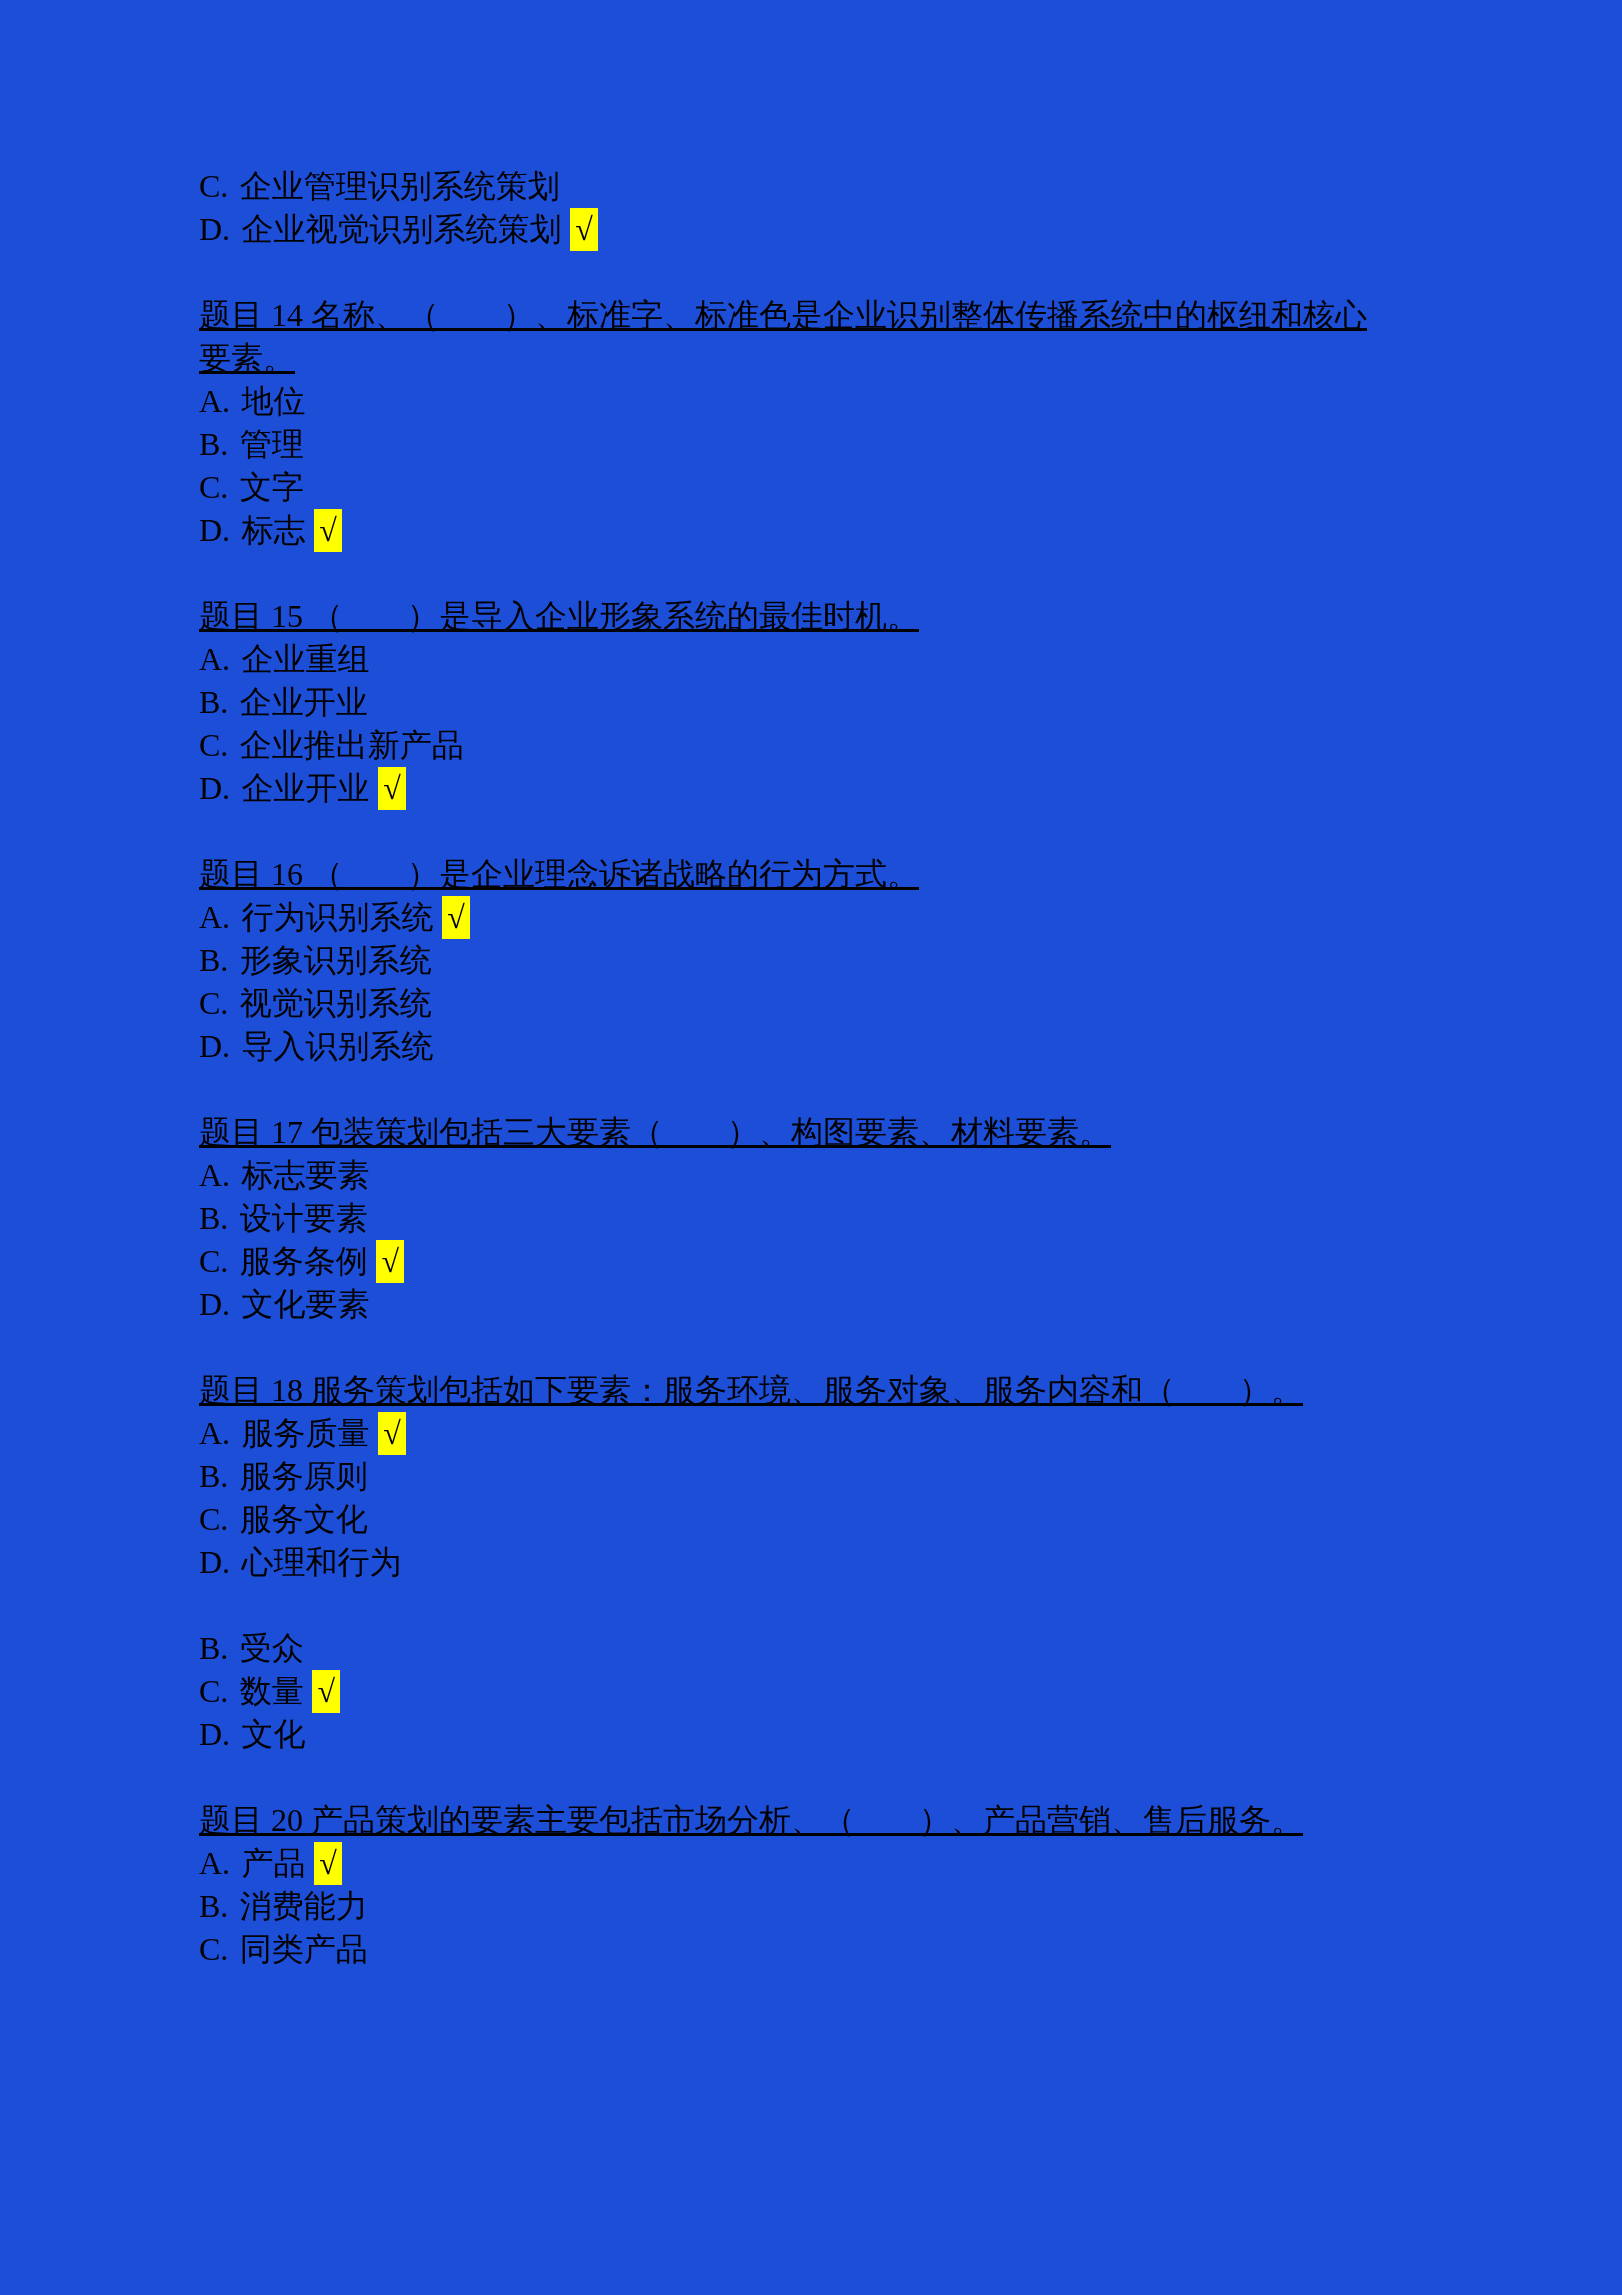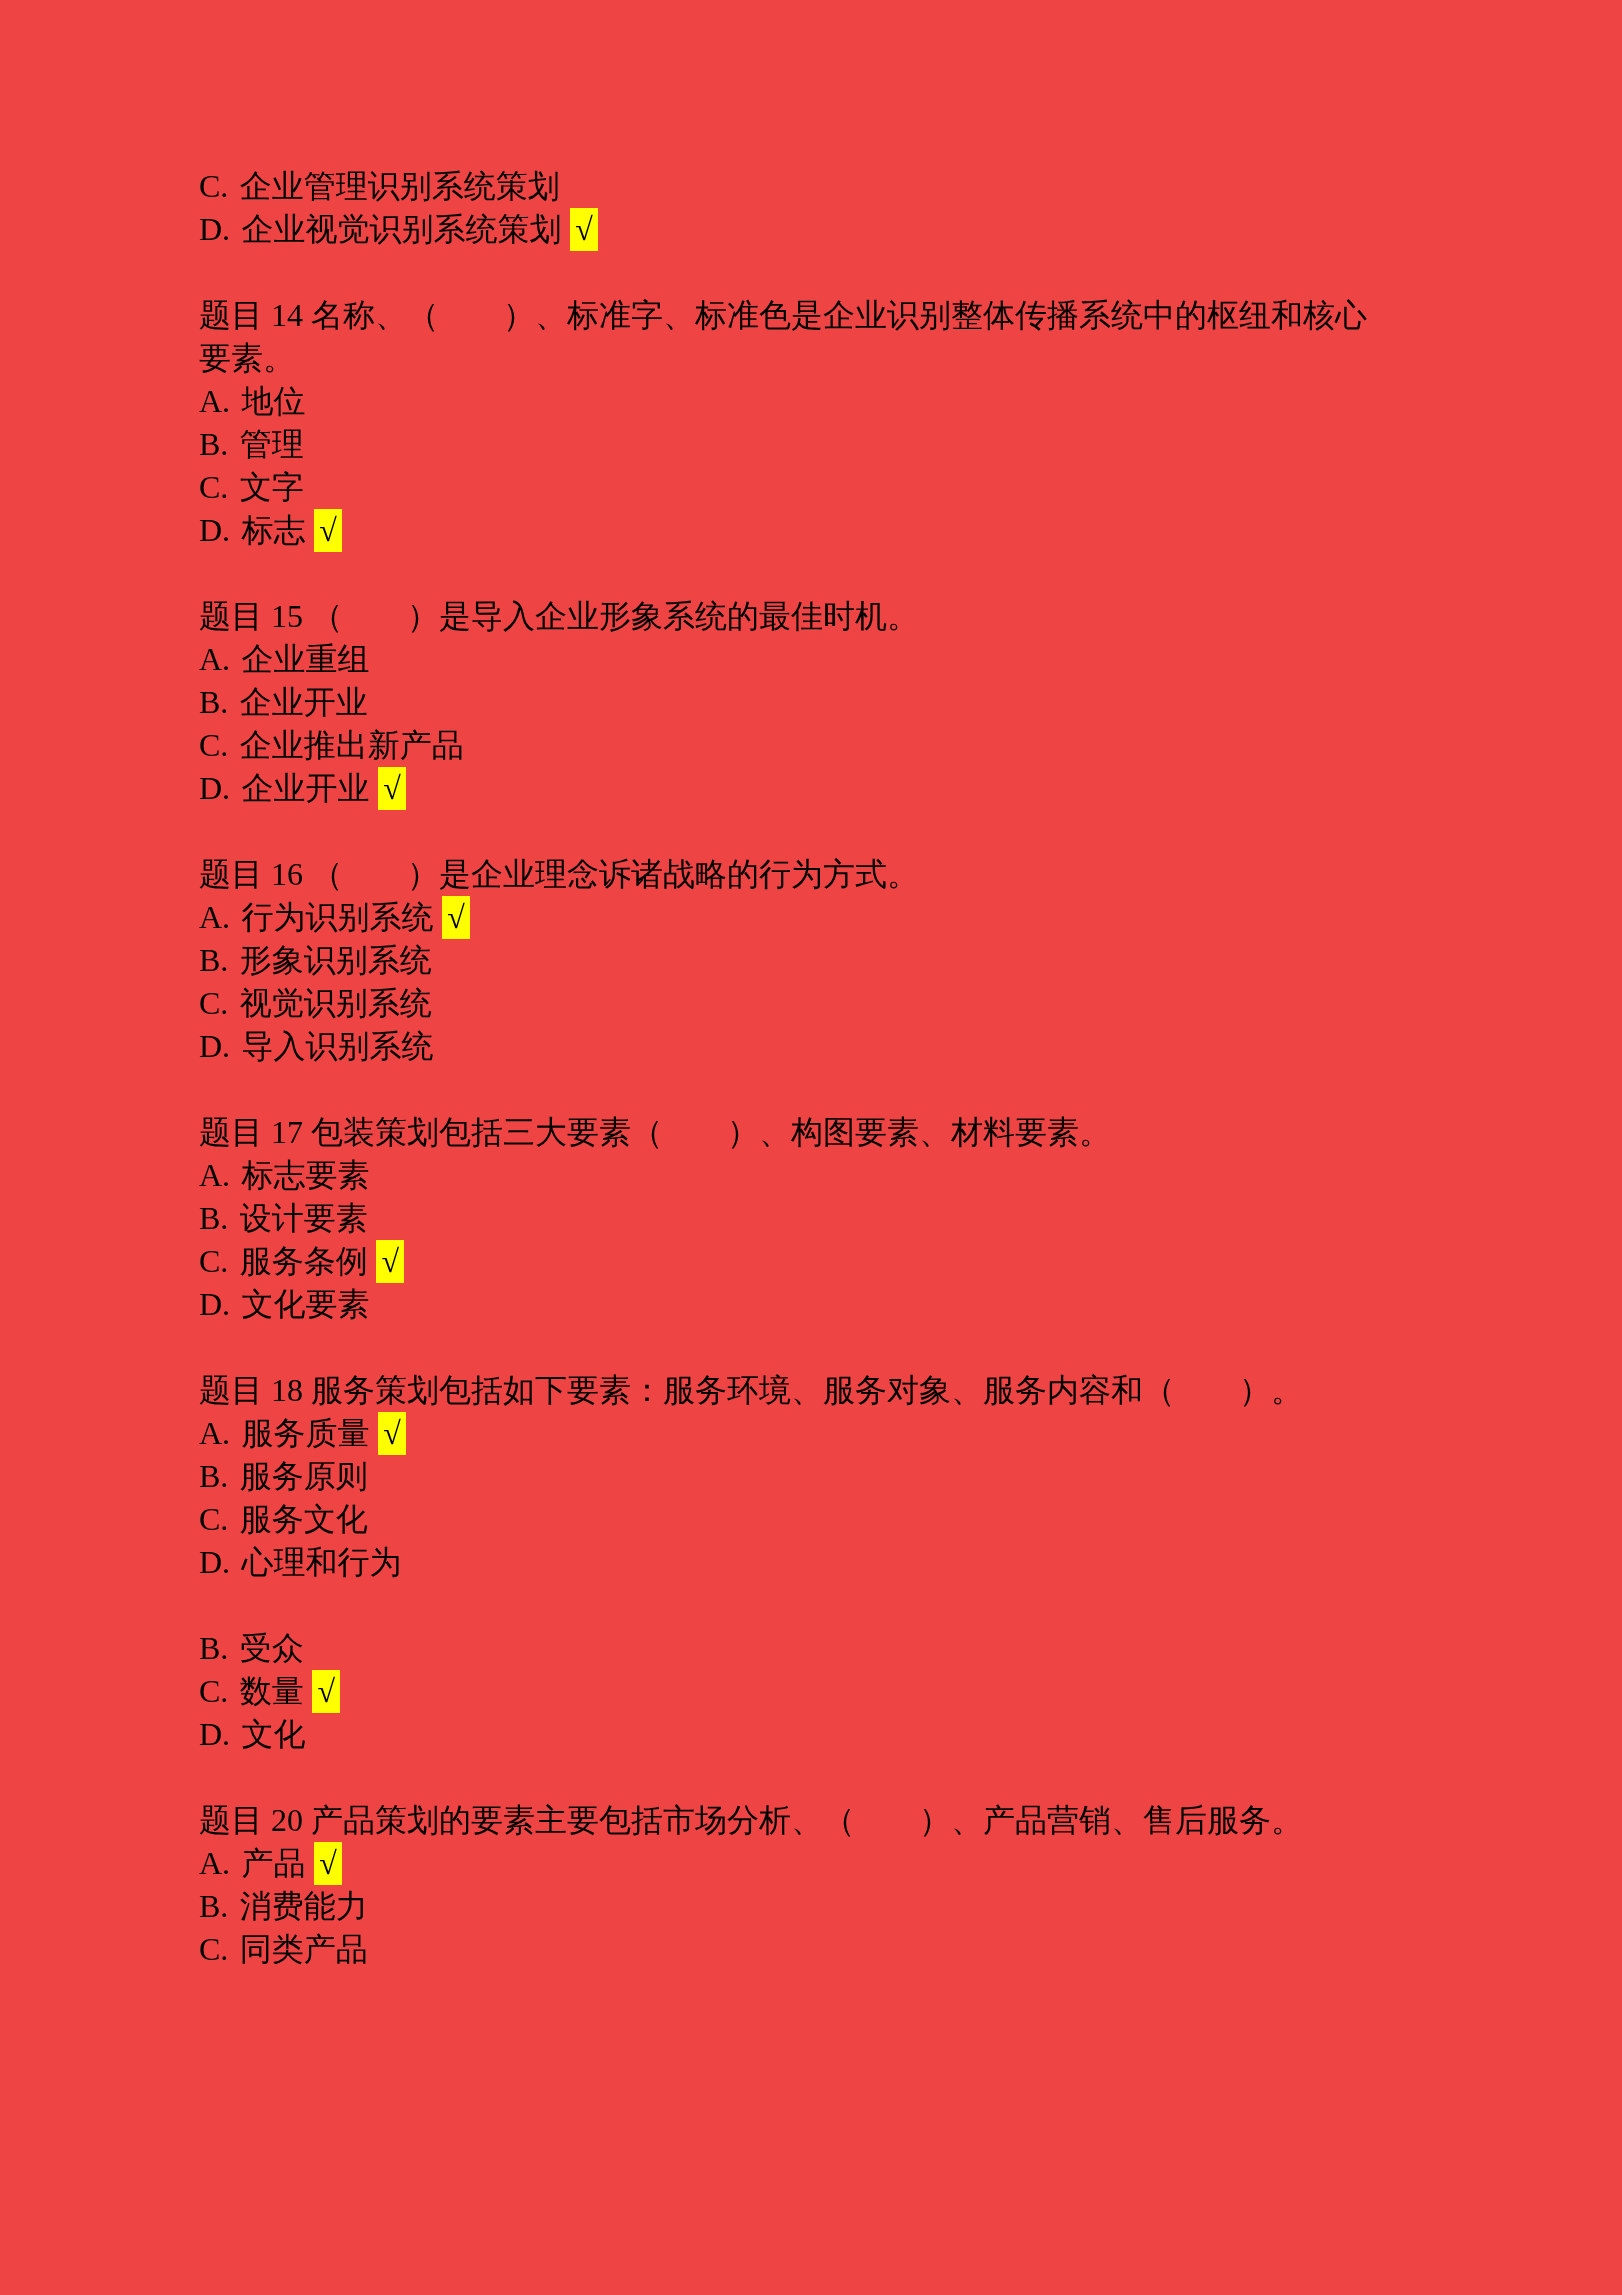--- a/index.html
+++ b/index.html
@@ -4,41 +4,42 @@
 <style>
   html, body {
     margin: 0;
     padding: 0;
     background: #ffffff;
   }
   .page {
     position: relative;
     width: 1623px;
     height: 2295px;
-    background: #ef4444;
+    background: #1d4ed8;
     overflow: hidden;
     font-family: "Liberation Serif", "DejaVu Serif", serif;
     color: #000000;
   }
   .content {
     position: absolute;
     left: 199px;
     top: 165px;
     width: 1248px;
     font-size: 32px;
     line-height: 43px;
   }
   .question {
     margin-bottom: 43px;
   }
   .line {
     white-space: nowrap;
   }
   .title-line {
     white-space: normal;
+    text-decoration: underline;
   }
   .opt-letter {
     display: inline-block;
     margin-right: 11.3px;
   }
   .check {
     display: inline-block;
     padding: 0 5.2px;
     margin-left: 8.7px;
     background: #ffff00;

